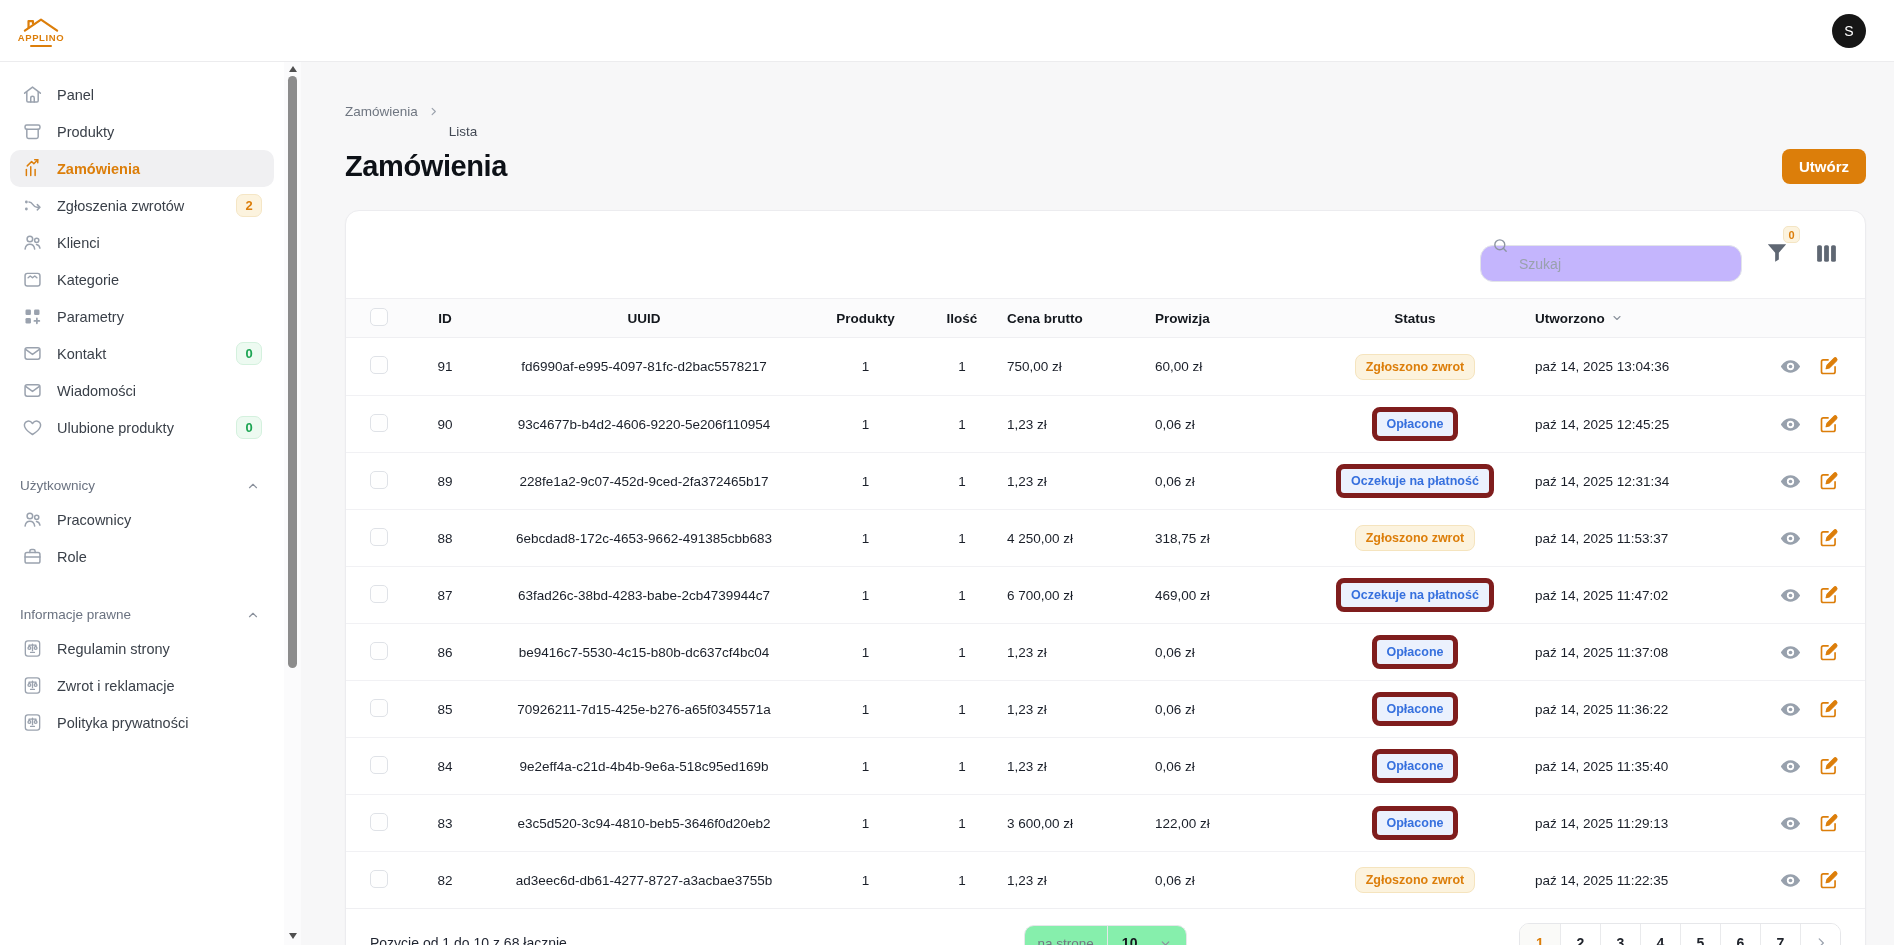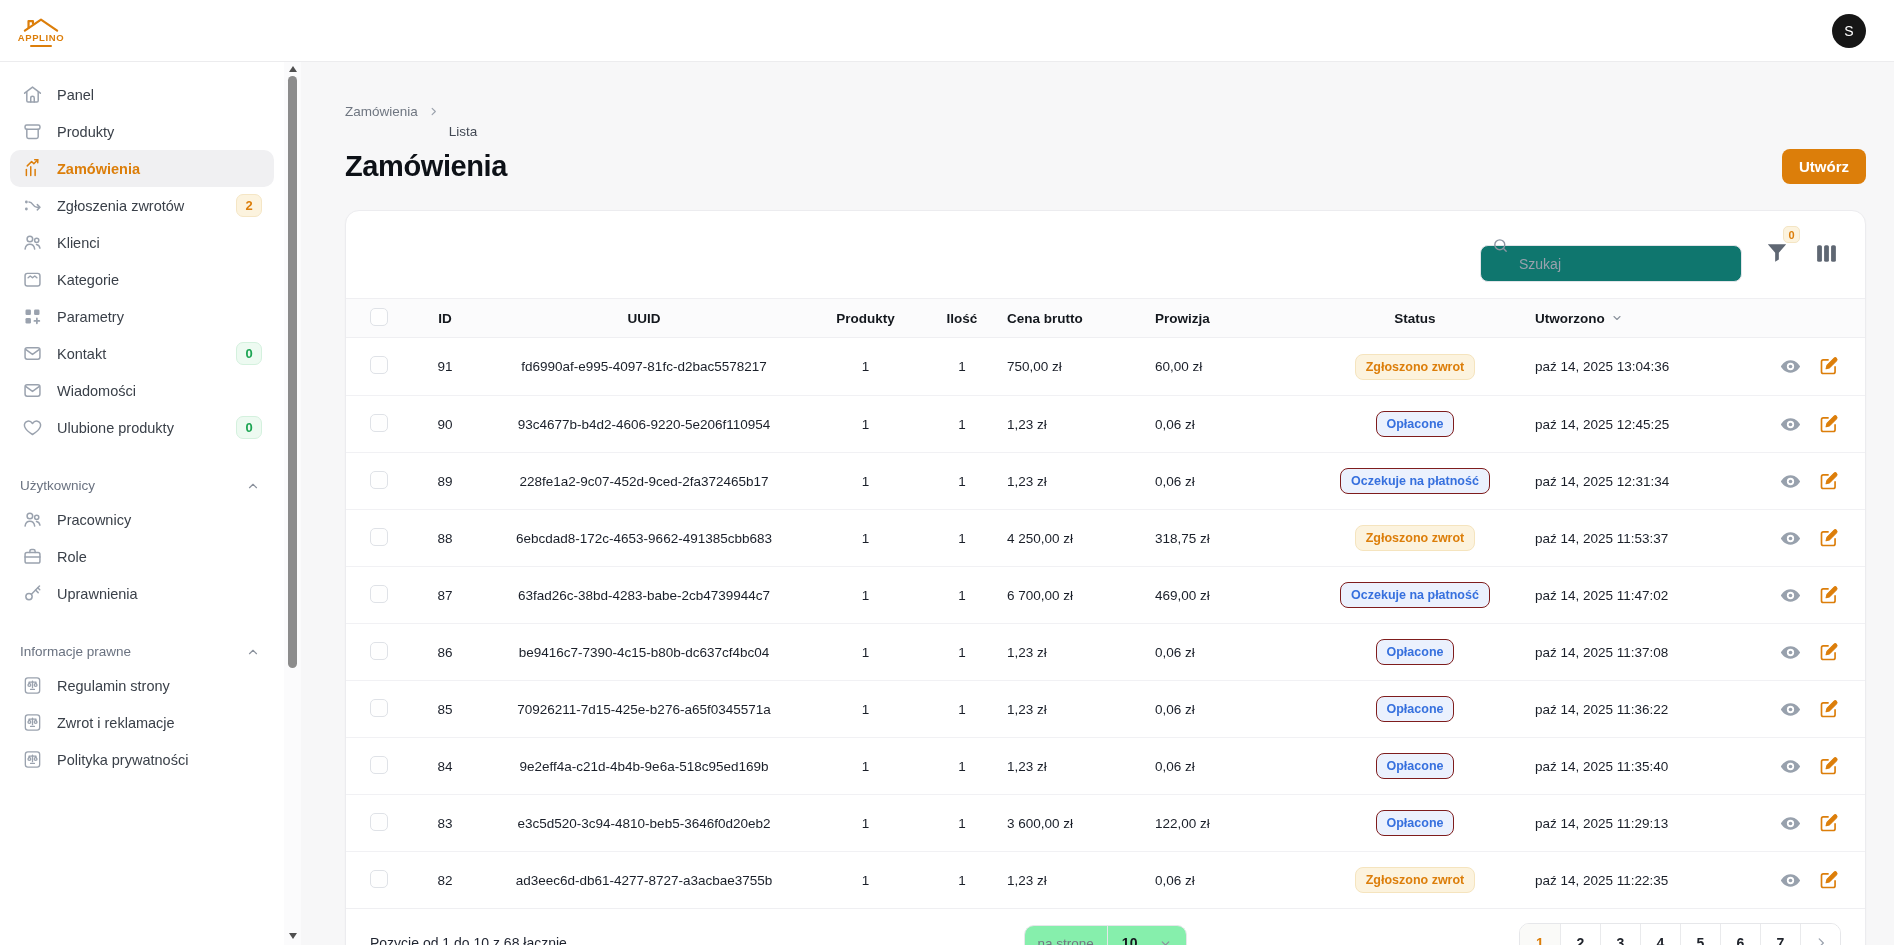--- a/index.html
+++ b/index.html
@@ -53,43 +53,43 @@
   .page-title { font-size:29px; font-weight:bold; letter-spacing:-.4px; color:#0D1117; }
   .create-btn { background:var(--accent); color:#fff; font-size:15px; font-weight:bold; border:none;
                 border-radius:8px; padding:9px 17px; cursor:pointer; font-family:inherit; }
 
   
   .card { margin-top:26px; background:#fff; border:1px solid #ECECEF; border-radius:14px;
           box-shadow:0 1px 2px rgba(16,24,40,.03); overflow:hidden; }
   .toolbar { display:flex; align-items:center; justify-content:flex-end; gap:20px; padding:16px 24px; }
   .searchbox { position:relative; width:262px; }
   .searchbox svg { position:absolute; left:12px; top:10px; color:#8D95A2; }
-  .searchbox input { width:100%; height:37px; border:1px solid #E2E4E9; border-radius:8px; padding:0 12px 0 38px;
-                     font-size:14px; font-family:inherit; color:#14171D; outline:none; background:#0f766e; }
+  .searchbox input { width:100%; height:37px; border:1px solid #E2E4E9; border-radius:13px; padding:0 12px 0 38px;
+                     font-size:14px; font-family:inherit; color:#14171D; outline:none; background:#c4b5fd; }
   .searchbox input::placeholder { color:#99A1AD; }
   .tool-btn { position:relative; background:none; border:none; color:#5F6773; cursor:pointer; padding:2px; }
   .filter-badge { position:absolute; top:-12px; right:-8px; min-width:17px; height:17px; border-radius:5px;
                   background:#FCF3DE; border:1px solid #F4E5C4; color:var(--accent); font-size:11px; font-weight:bold;
                   display:flex; align-items:center; justify-content:center; padding:0 3px; }
 
   
   .thead, .trow { display:grid; grid-template-columns:64px 70px minmax(0,1fr) 115px 78px 148px 152px 228px 238px 98px; align-items:center; }
   .thead { height:40px; background:#FBFBFC; border-top:1px solid #EFEFF2; border-bottom:1px solid #EFEFF2;
            font-size:13.5px; font-weight:bold; color:#14181E; }
   .trow { height:57px; font-size:13.5px; color:#1A1F29; }
   .trow + .trow { border-top:1px solid #F1F1F4; }
   .td, .th { padding:0 6px; white-space:nowrap; overflow:hidden; text-overflow:ellipsis; }
   .ctr { text-align:center; }
   .cell-check { padding-left:24px; }
   .checkbox { display:inline-block; width:18px; height:18px; border:1.5px solid #DFE2E7; border-radius:5px; background:#FEFEFE; cursor:pointer; }
   .th-sort { display:inline-flex; align-items:center; gap:6px; cursor:pointer; }
   .th-sort .ic { color:#8A919C; }
   .pill { display:inline-block; padding:5px 10px; border-radius:8px; font-size:12.5px; font-weight:bold; }
   .pill.warning { color:var(--accent); background:#FCF3DE; border:1px solid #F5E4BE; }
-  .pill.info { color:#3670DE; background:#EBF1FD; border:1px solid #7f1d1d; }
+  .pill.info { color:#3670DE; background:#EBF1FD; border:5px solid #7f1d1d; }
   .cell-actions { display:flex; align-items:center; gap:16px; justify-content:flex-end; padding-right:26px; }
   .act { background:none; border:none; padding:0; cursor:pointer; line-height:0; }
   .act.eye { color:#98A1AD; } .act.edit { color:var(--accent); }
 
   
   .tfooter { display:flex; align-items:center; border-top:1px solid #EFEFF2; padding:14px 24px; }
   .foot-left { flex:1; font-size:14px; color:#1F2430; }
   .per-page { display:flex; align-items:center; height:37px; border:1px solid #E6E7EA; border-radius:10px; overflow:hidden; cursor:pointer; background:#86efac; }
   .pp-label { padding:0 13px; font-size:13.5px; color:#707682; }
   .pp-value { display:flex; align-items:center; gap:22px; padding:0 14px; border-left:1px solid #E6E7EA; height:100%;text-decoration:underline; }
@@ -258,32 +258,20 @@
          <span class="ic">
               <svg width="21" height="21" viewBox="0 0 24 24" fill="none" stroke="currentColor" stroke-width="1.7" stroke-linecap="round" stroke-linejoin="round">
                 <rect x="3.5" y="7.5" width="17" height="12" rx="2.2"></rect>
                 <path d="M9 7.5V6a2 2 0 0 1 2-2h2a2 2 0 0 1 2 2v1.5"></path>
                 <path d="M3.5 12.5h17"></path>
               </svg>
             </span>
             <span class="nav-label">Role</span>
 
        </div>
-          <div class="nav-item">
-         <span class="ic">
-              <svg width="21" height="21" viewBox="0 0 24 24" fill="none" stroke="currentColor" stroke-width="1.7" stroke-linecap="round" stroke-linejoin="round">
-                <circle cx="8" cy="15.5" r="3.6"></circle>
-                <path d="M10.8 12.8 20 3.5"></path>
-                <path d="M15.5 8l3 3"></path>
-                <path d="M18 5.5l2.3 2.3"></path>
-              </svg>
-            </span>
-            <span class="nav-label">Uprawnienia</span>
-
-       </div>
           <div class="nav-section">
          <span>Informacje prawne</span>
             <span class="ic">
               <svg width="14" height="14" viewBox="0 0 24 24" fill="none" stroke="currentColor" stroke-width="2" stroke-linecap="round" stroke-linejoin="round">
                 <path d="M6 15l6-6 6 6"></path>
               </svg>
             </span>
        </div>
           <div class="nav-item">
          <span class="ic">
@@ -531,21 +519,21 @@
                     <svg width="21" height="21" viewBox="0 0 24 24" fill="none" stroke="currentColor" stroke-width="1.9" stroke-linecap="round" stroke-linejoin="round">
                       <path d="M11.5 4.5H6a2 2 0 0 0-2 2V18a2 2 0 0 0 2 2h11.5a2 2 0 0 0 2-2v-5.5"></path>
                       <path d="M18.2 2.6a2 2 0 0 1 2.9 2.9L13 13.6l-3.8 1 1-3.8 8-8.2z" fill="currentColor" stroke-width="1.2"></path>
                     </svg>
                   </span></button>
        </div>
      </div>
             <div class="trow">
        <div class="td cell-check"><span class="checkbox"></span></div>
        <div class="td ctr">86</div>
-       <div class="td ctr">be9416c7-7390-4c15-b80b-dc637cf4bc04</div>
+       <div class="td ctr">be9416c7-5530-4c15-b80b-dc637cf4bc04</div>
        <div class="td ctr">1</div>
        <div class="td ctr">1</div>
        <div class="td">1,23 zł</div>
        <div class="td">0,06 zł</div>
        <div class="td ctr"><span class="pill info">Opłacone</span></div>
        <div class="td">paź 14, 2025 11:37:08</div>
        <div class="td cell-actions">
          <button class="act eye"><span class="ic">
                     <svg width="23" height="23" viewBox="0 0 24 24" fill="currentColor">
                       <path d="M12 5.5C6 5.5 2.2 11.2 2 12c.2.8 4 6.5 10 6.5S21.8 12.8 22 12c-.2-.8-4-6.5-10-6.5zm0 10.3a3.8 3.8 0 1 1 0-7.6 3.8 3.8 0 0 1 0 7.6z"></path>

